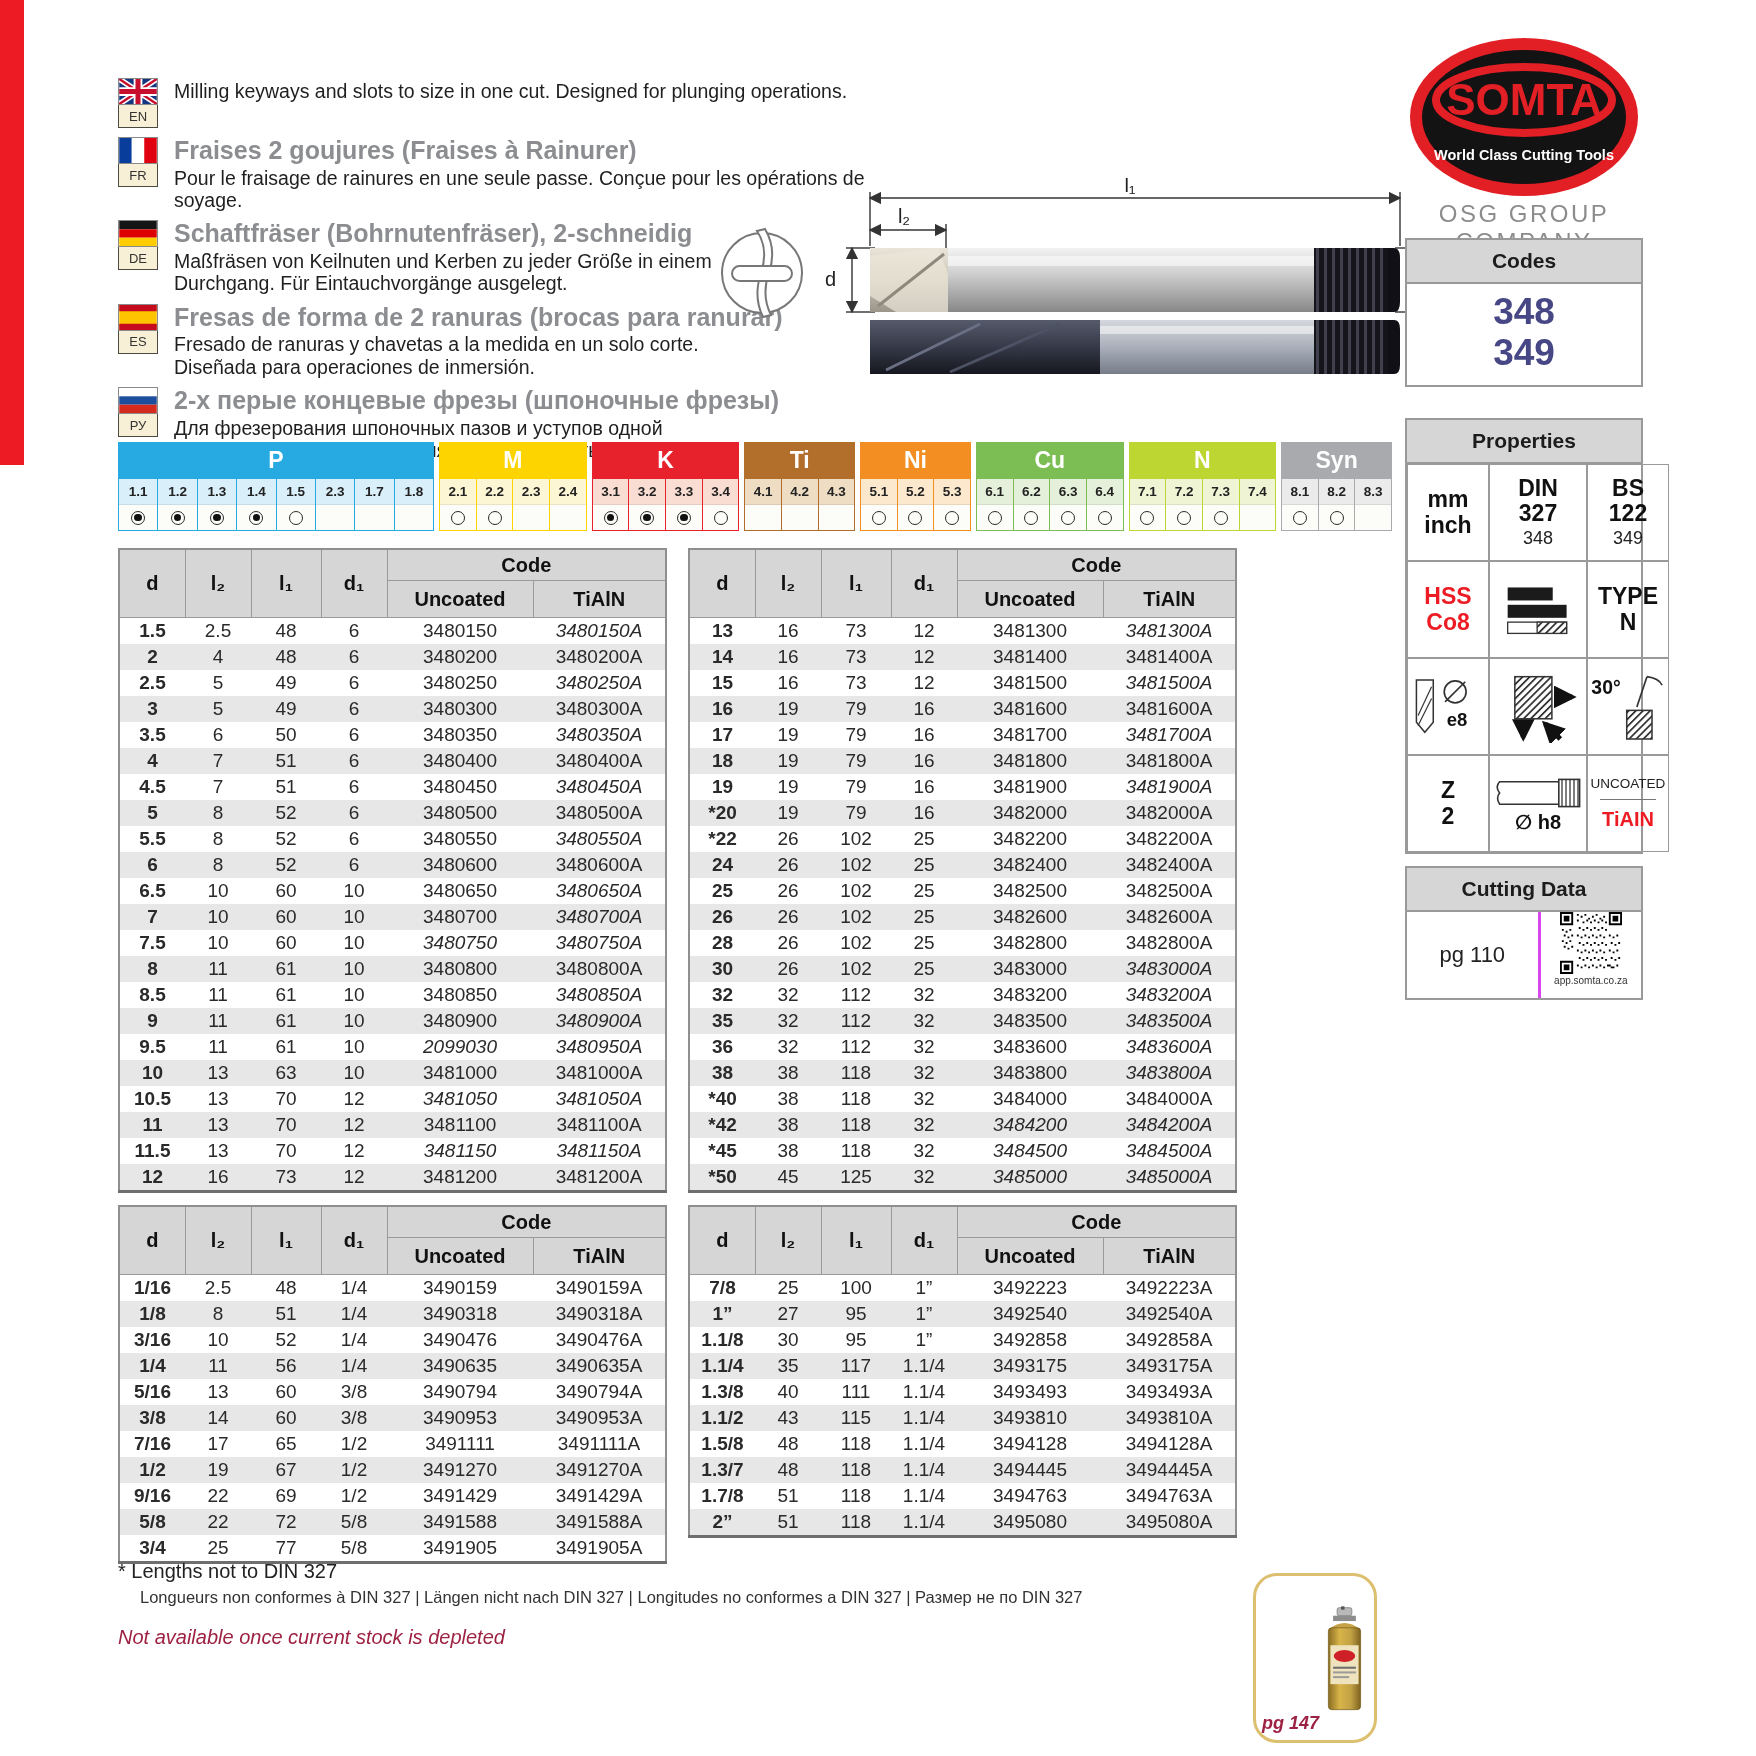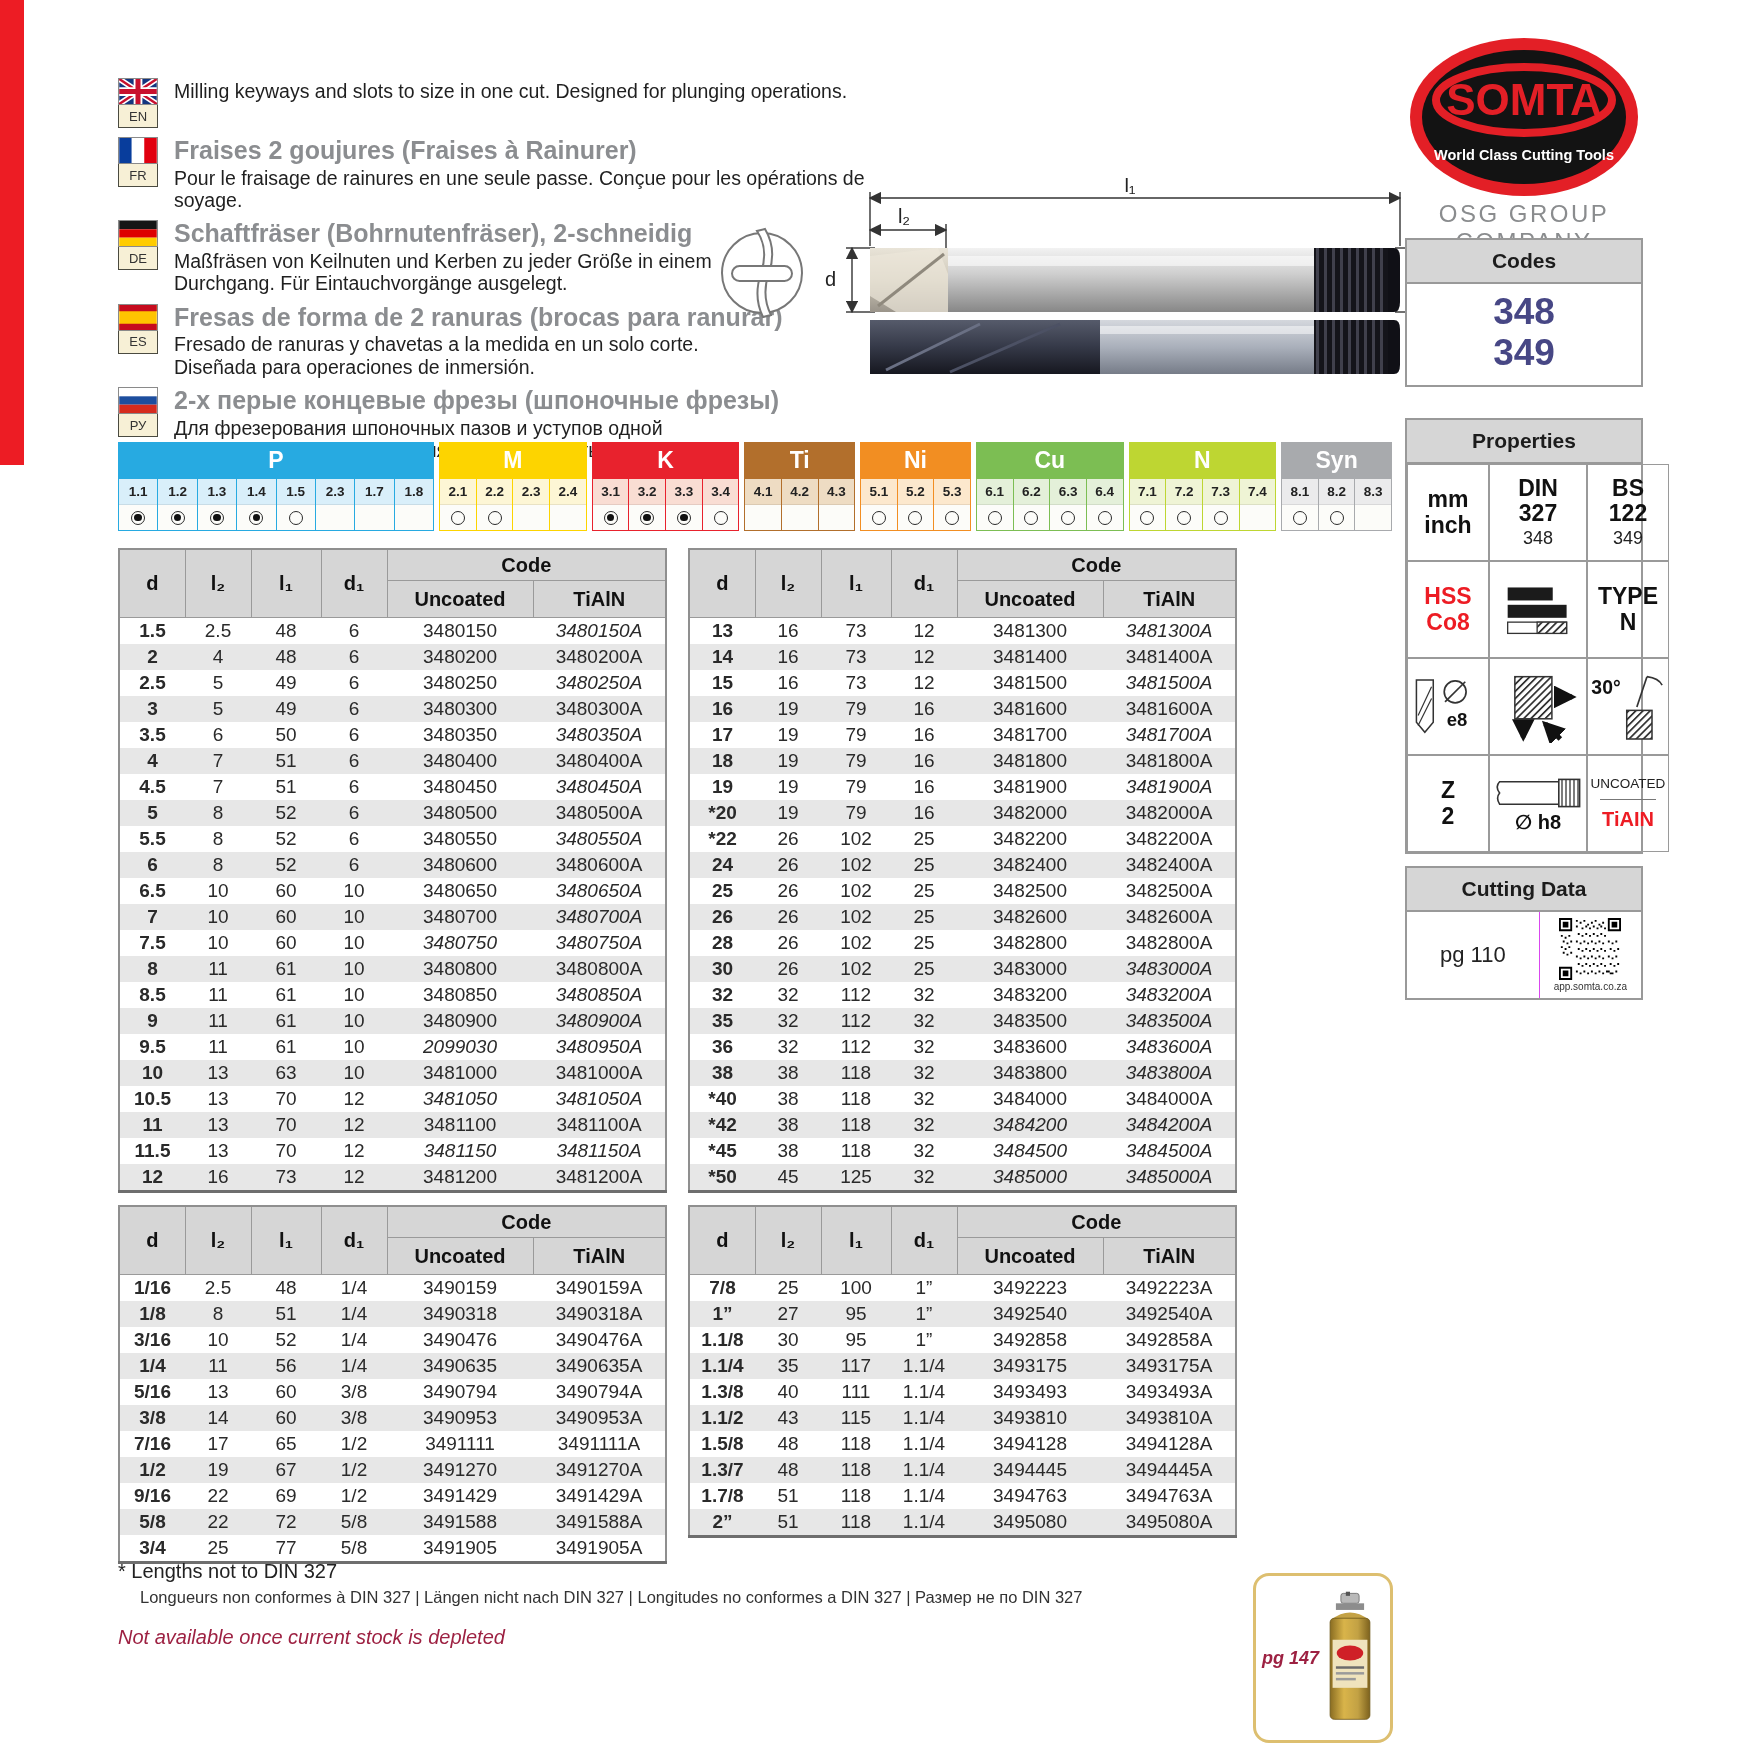--- a/index.html
+++ b/index.html
@@ -63,30 +63,30 @@
   .pre{white-space:pre-line;}
   .pbig{font-size:23px;font-weight:bold;line-height:1.1;color:#111;}
   .psub{font-size:18px;color:#222;margin-top:2px;}
   .red{color:#ed1c24;}
   .uncoated-lbl{font-size:13.5px;color:#222;}
   .tialn-lbl{font-size:20px;font-weight:bold;color:#ed1c24;}
   .pdiv{width:70%;border-top:1.5px solid #777;margin:8px 0;}
   #cutbox{left:1405px;top:866px;width:238px;}
   .cut-body{display:flex;height:86px;}
   .cut-left{flex:1.3;display:flex;align-items:center;justify-content:center;font-size:22px;color:#222;}
-  .cut-right{flex:1;border-left:1px solid #d946ef;display:flex;flex-direction:column;
-             align-items:center;justify-content:center;}
+  .cut-right{flex:1;border-left:3px solid #d946ef;display:flex;flex-direction:column;
+             align-items:center;}
   .qr-cap{font-size:10px;color:#333;margin-top:1px;}
   
   #fn1{left:118px;top:1560px;font-size:20px;color:#222;}
   #fn2{left:140px;top:1588px;font-size:16.5px;color:#333;}
   #fn3{left:118px;top:1626px;font-size:20px;color:#9d2142;font-style:italic;}
   
-  #pgbox{left:1253px;top:1573px;width:140px;height:170px;border:3px solid #ddbf70;border-radius:16px;
-         box-sizing:border-box;display:flex;align-items:center;padding:6px 6px;gap:2px;background:#fff;}
+  #pgbox{left:1253px;top:1573px;width:124px;height:170px;border:3px solid #ddbf70;border-radius:24px;
+         box-sizing:border-box;display:flex;align-items:flex-end;padding:6px 6px;gap:2px;background:#fff;}
   .pgref{color:#9d2142;font-style:italic;font-weight:bold;font-size:18px;white-space:nowrap;}
 </style>
 </head>
 <body>
 
 <svg width="0" height="0" style="position:absolute" aria-hidden="true">
 <defs>
   <marker id="ar" viewBox="0 0 10 10" refX="9" refY="5" markerWidth="9" markerHeight="9" orient="auto-start-reverse">
     <path d="M0 0L10 5L0 10z" fill="#333"></path>
   </marker>

